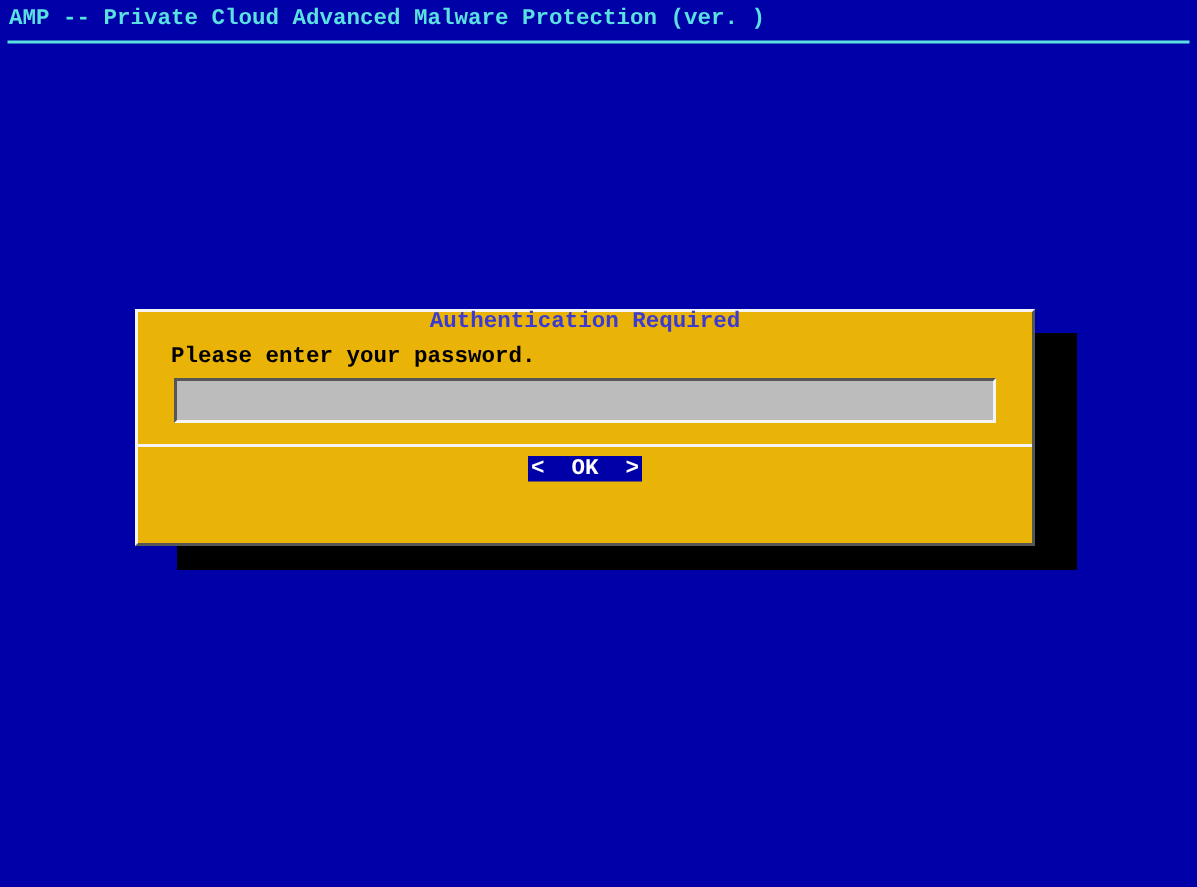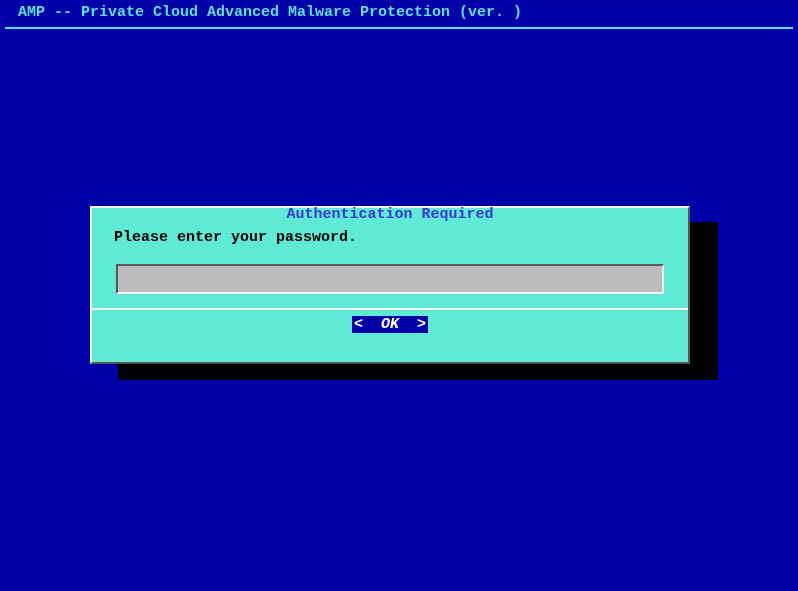--- a/index.html
+++ b/index.html
@@ -10,21 +10,21 @@
       font-family: "Courier New", monospace;
       font-size: 15px;
       font-weight: bold;
     }
     body {
       background: #0000a8;
       position: relative;
     }
     .header {
       color: #5ae0e0;
-      padding: 4px 6px 2px 18px;
+      padding: 4px 6px 2px 6px;
       white-space: pre;
     }
     .hr-top {
       height: 12px;
       position: relative;
     }
     .hr-top::before {
       content: "";
       position: absolute;
       left: 5px; right: 5px;
@@ -38,39 +38,39 @@
       width: 600px;
       height: 158px;
       background: #000000;
     }
     .dialog {
       position: absolute;
       top: 206px;
       left: 90px;
       width: 600px;
       height: 158px;
-      background: #5eead4;
+      background: #eab308;
       border-left: 2px solid #f4f4f4;
       border-top: 2px solid #f4f4f4;
       border-right: 2px solid #565656;
       border-bottom: 2px solid #565656;
     }
     .dialog-inner {
       padding: 0px 10px 8px 10px;
     }
     .dialog-title {
       color: #3b3bd1;
       text-align: center;
       margin-top: -2px;
       margin-bottom: 6px;
     }
     .prompt {
       color: #000000;
       padding-left: 12px;
-      margin-bottom: 18px;
+      margin-bottom: 6px;
     }
     .input-wrap {
       margin: 0 14px;
     }
     .pw-input {
       width: 100%;
       height: 30px;
       background: #bcbcbc;
       border-left: 2px solid #565656;
       border-top: 2px solid #565656;
@@ -85,21 +85,20 @@
     }
     .hr-dialog {
       margin: 14px -10px 6px -10px;
       border-top: 2px solid #f4f4f4;
     }
     .button-row {
       display: flex;
       justify-content: center;
       gap: 100px;
       padding: 0 10px;
-      font-style: italic;
     }
     .btn {
       white-space: pre;
       cursor: pointer;
     }
     .btn-ok {
       background: #0000a8;
       color: #ffffff;
       padding: 0 2px;
     }

